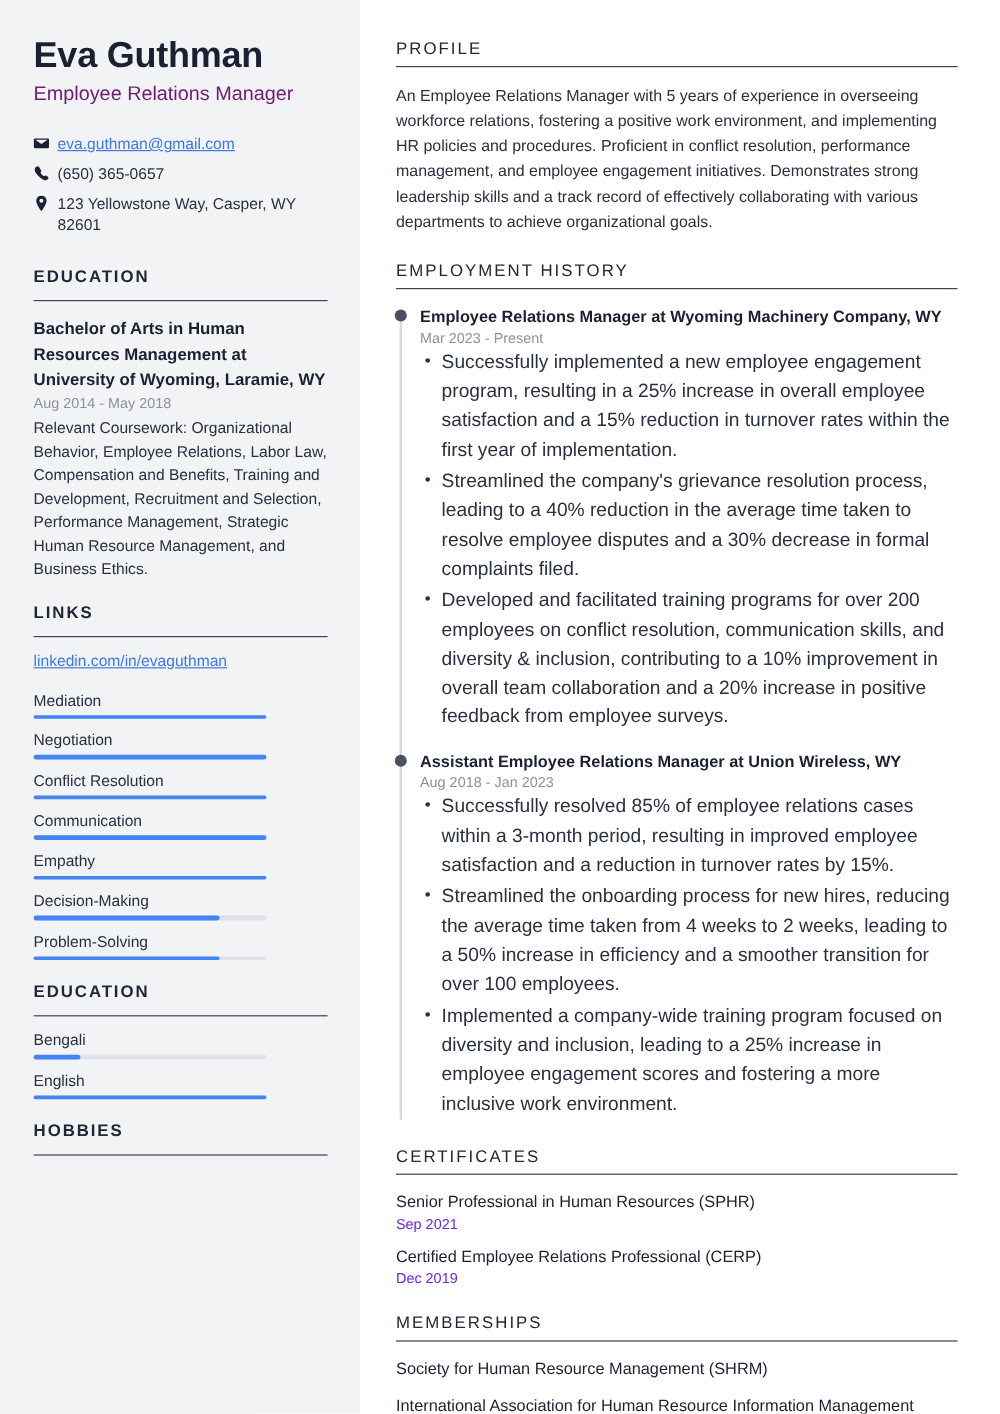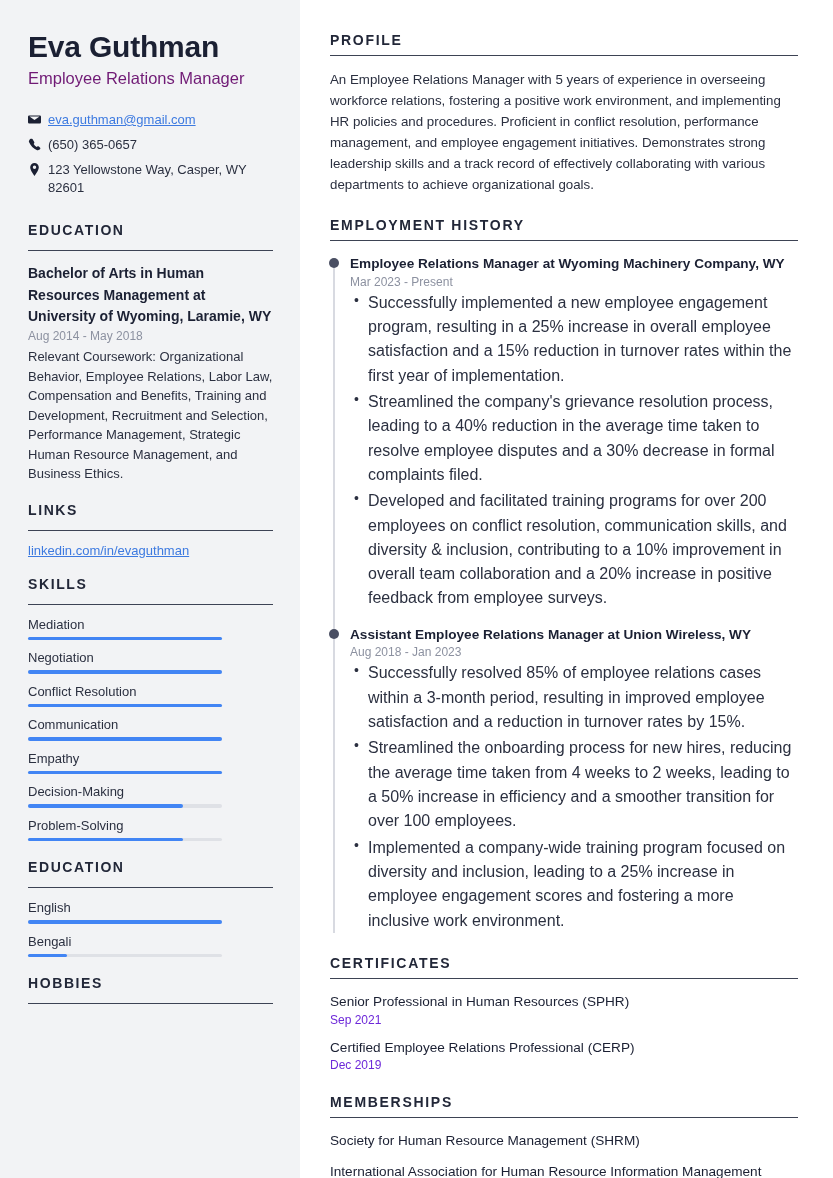--- a/index.html
+++ b/index.html
@@ -50,21 +50,21 @@
 
   .skill { margin-bottom:10px; }
   .skill-name { font-size:13px; color:#2b3040; margin-bottom:5px; }
   .bar { position:relative; height:3.5px; width:194px; background:#dfe1e6; border-radius:2px; }
   .bar-fill { position:absolute; left:0; top:0; height:3.5px; background:#4285f4; border-radius:2px; }
 
   
   .main { flex:1; padding:32px 35px 0 30px; }
   .main-sec { margin-bottom:22px; }
   .main-head {
-    font-size:14px; font-weight:bold; letter-spacing:1.7px;
+    font-size:14px; font-weight:normal; letter-spacing:1.7px;
     color:#222738; padding-bottom:7px; margin-bottom:13px;
     border-bottom:1.5px solid #3d4354;
   }
   .profile-text { font-size:13.3px; line-height:1.58; color:#2b3040; }
 
   .timeline { position:relative; padding-left:20px; }
   .timeline::before {
     content:""; position:absolute; left:3px; top:4px; bottom:0;
     width:1.5px; background:#d8dae1;
   }
@@ -141,21 +141,20 @@
     </section>
 
     <section class="sec">
       <div class="sec-head">LINKS</div>
       <div class="link-row">
         <a href="#">linkedin.com/in/evaguthman</a>
       </div>
     </section>
 
     <section class="sec">
-      <div class="sec-head">SKILLS</div>
       <div id="skills-host">
           <div class="skill">
             <div class="skill-name">Mediation</div>
             <div class="bar">
               <div class="bar-fill" style="width: 100%;"></div>
             </div>
           </div>
           <div class="skill">
             <div class="skill-name">Negotiation</div>
             <div class="bar">
@@ -192,29 +191,29 @@
               <div class="bar-fill" style="width: 80%;"></div>
             </div>
           </div>
         </div>
     </section>
 
     <section class="sec">
       <div class="sec-head">EDUCATION</div>
       <div id="languages-host">
           <div class="skill">
+            <div class="skill-name">Bengali</div>
+            <div class="bar">
+              <div class="bar-fill" style="width: 20%;"></div>
+            </div>
+          </div>
+          <div class="skill">
             <div class="skill-name">English</div>
             <div class="bar">
               <div class="bar-fill" style="width: 100%;"></div>
-            </div>
-          </div>
-          <div class="skill">
-            <div class="skill-name">Bengali</div>
-            <div class="bar">
-              <div class="bar-fill" style="width: 20%;"></div>
             </div>
           </div>
         </div>
     </section>
 
     <section class="sec">
       <div class="sec-head">HOBBIES</div>
     </section>
 
   </aside>

